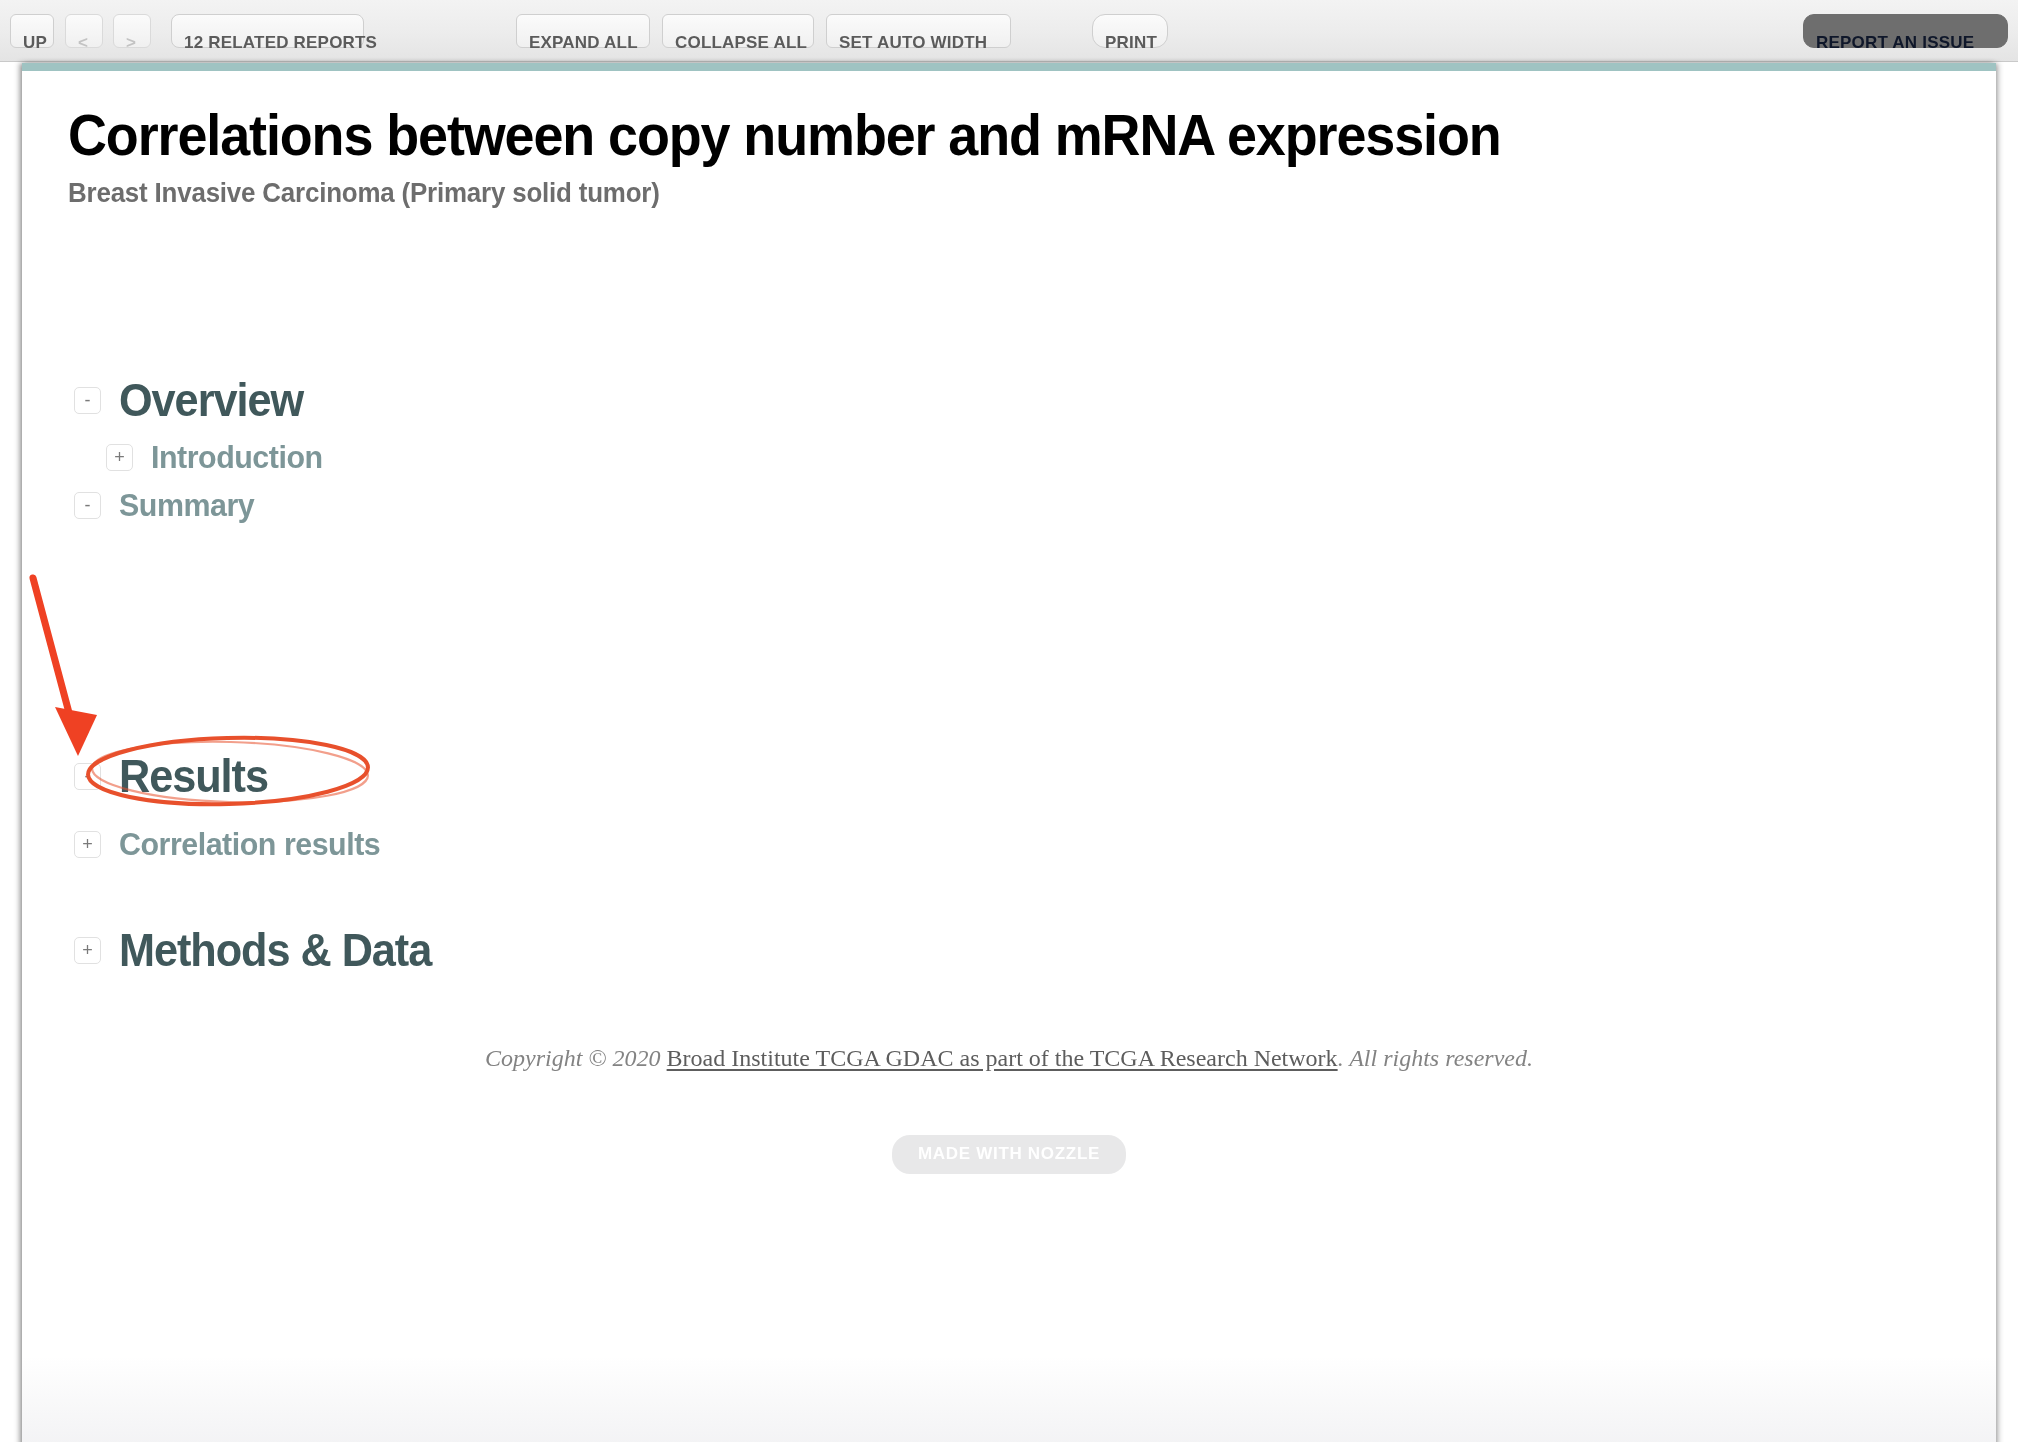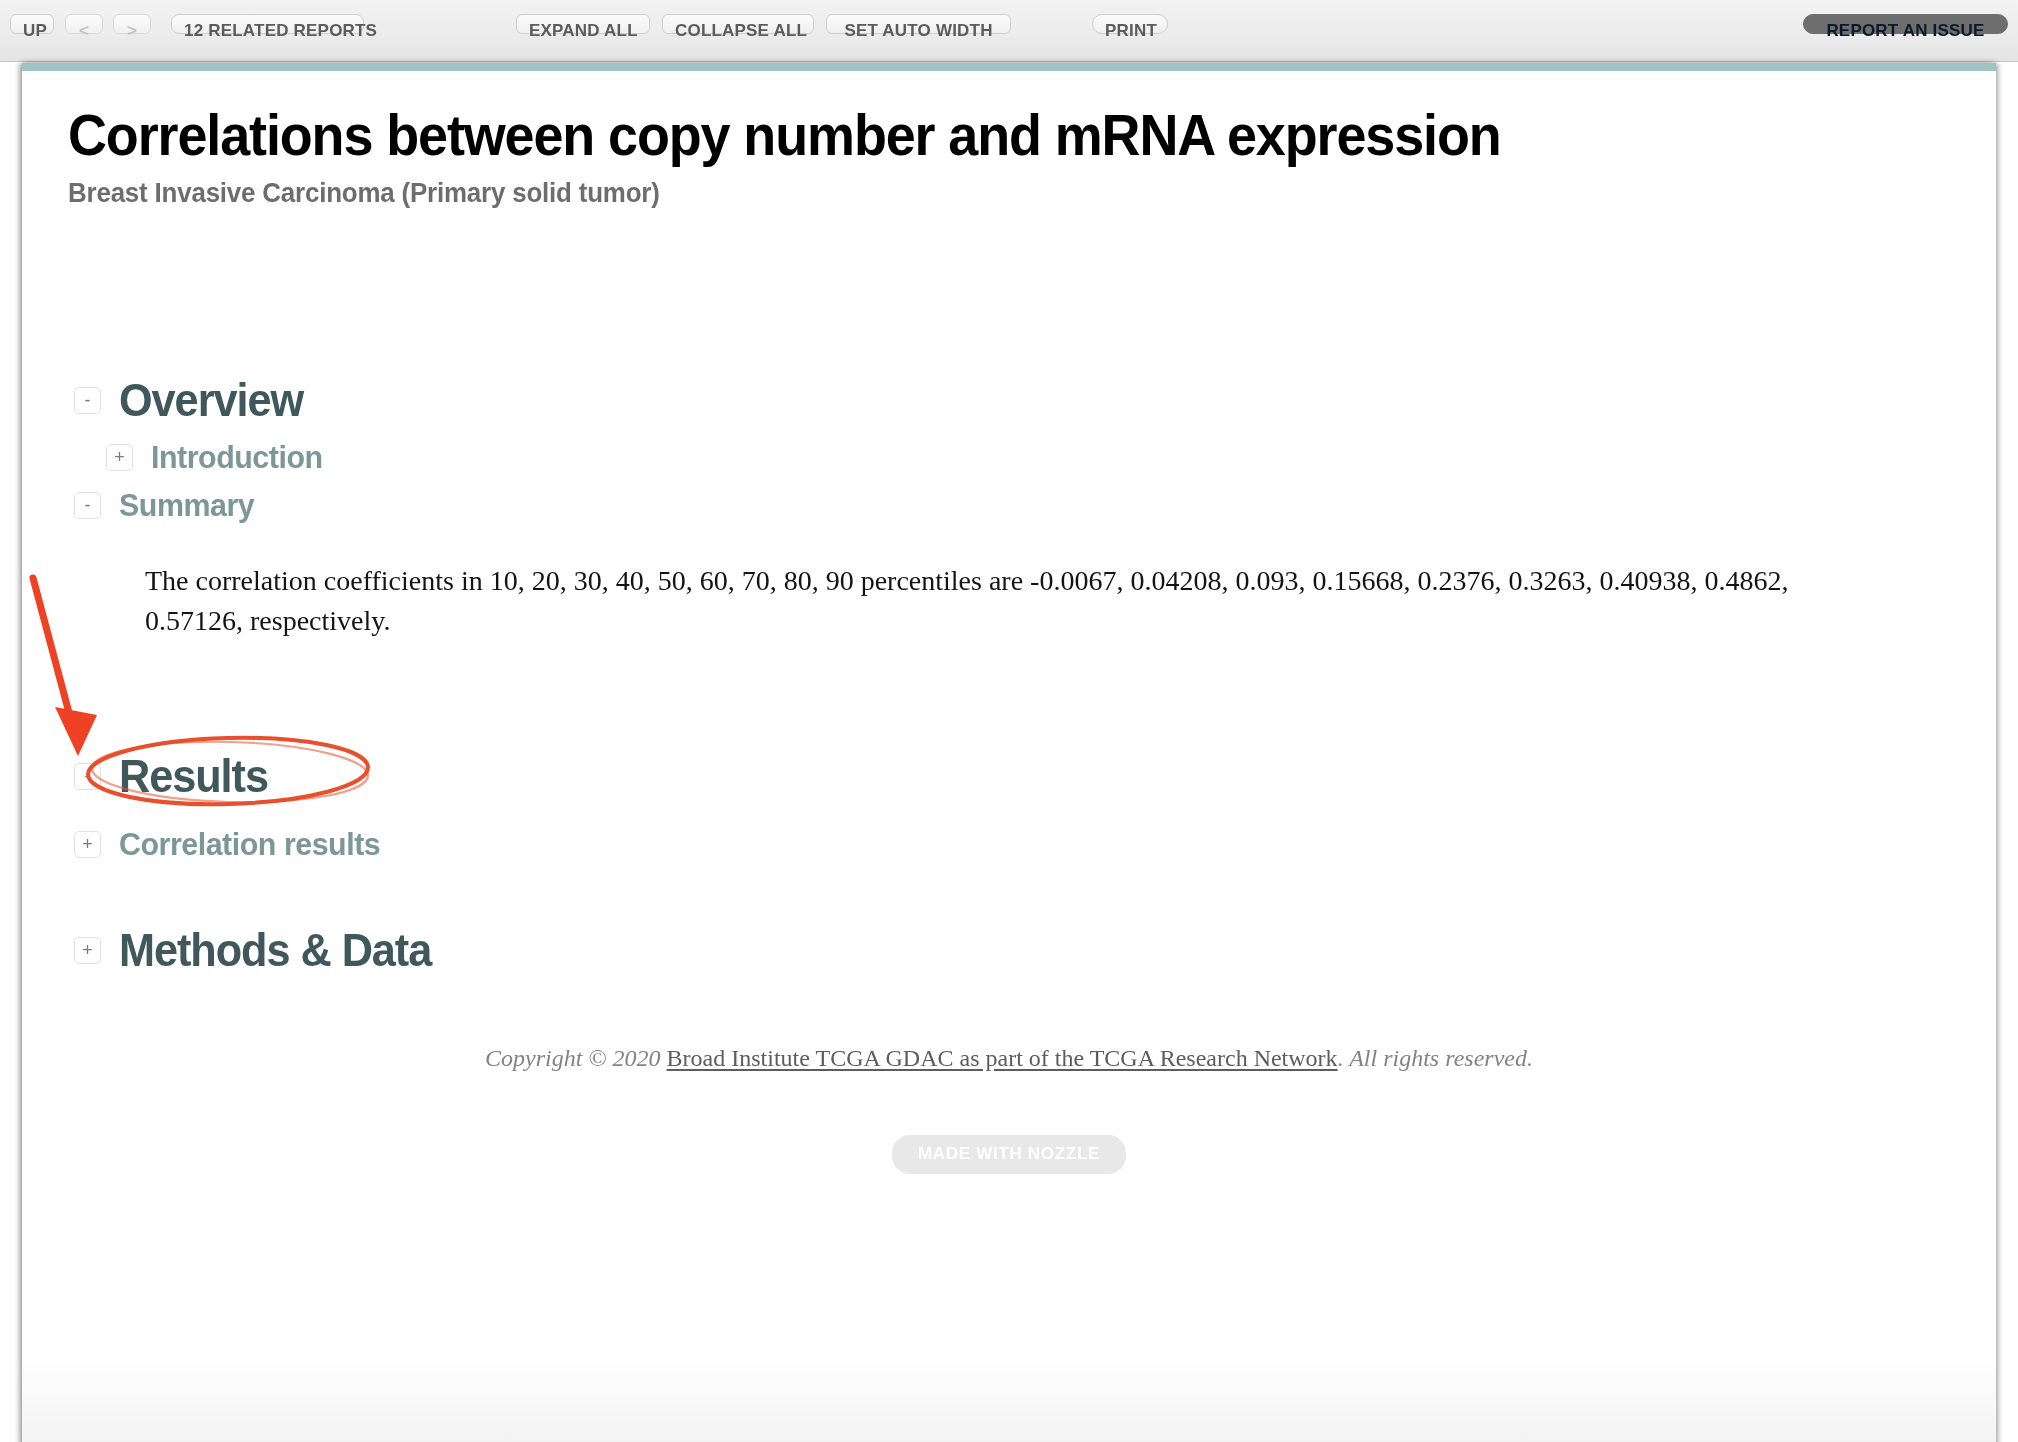--- a/index.html
+++ b/index.html
@@ -20,33 +20,33 @@
     left: 0; top: 0;
     width: 2018px;
     height: 62px;
     background: linear-gradient(to bottom, #f3f3f3 0%, #ececec 55%, #e4e4e4 100%);
     border-bottom: 1px solid #c9c9c9;
     box-sizing: border-box;
   }
   .tb-btn {
     position: absolute;
     top: 14px;
-    height: 20px;
+    height: 34px;
     box-sizing: border-box;
     border: 1px solid #cfcfcf;
     border-radius: 6px;
     background: linear-gradient(to bottom, #fbfbfb, #f0f0f0);
     color: #5b5b5b;
     font-family: "Liberation Sans", sans-serif;
     font-weight: bold;
     font-size: 17px;
     letter-spacing: 0.2px;
     line-height: 32px;
-    text-align: center;
-    padding: 0 12px;
+    text-align: left;
+    padding: 12px 12px;
     white-space: nowrap;
     cursor: pointer;
     user-select: none;
   }
   .tb-btn.disabled { color: #c3c3c3; border-color: #dadada; cursor: default; }
   .tb-btn.dark {
     background: #6e6e6e;
     border: 1px solid #6e6e6e;
     color: #0f172a;
     border-radius: 11px;
@@ -252,21 +252,20 @@
   </div>
 
   <div class="sec-row" id="row-intro">
     <span class="toggle">+</span><span class="sec-label sec-h2">Introduction</span>
   </div>
 
   <div class="sec-row" id="row-summary">
     <span class="toggle">-</span><span class="sec-label sec-h2">Summary</span>
   </div>
 
-  <div class="body-para">The correlation coefficients in 10, 20, 30, 40, 50, 60, 70, 80, 90 percentiles are -0.0067, 0.04208, 0.093, 0.15668, 0.2376, 0.3263, 0.40938, 0.4862, 0.57126, respectively.</div>
 
   <div class="sec-row" id="row-results">
     <span class="toggle">-</span><span class="sec-label sec-h1">Results</span>
   </div>
 
   <div class="sec-row" id="row-corr">
     <span class="toggle">+</span><span class="sec-label sec-h2">Correlation results</span>
   </div>
 
   <div class="sec-row" id="row-methods">

